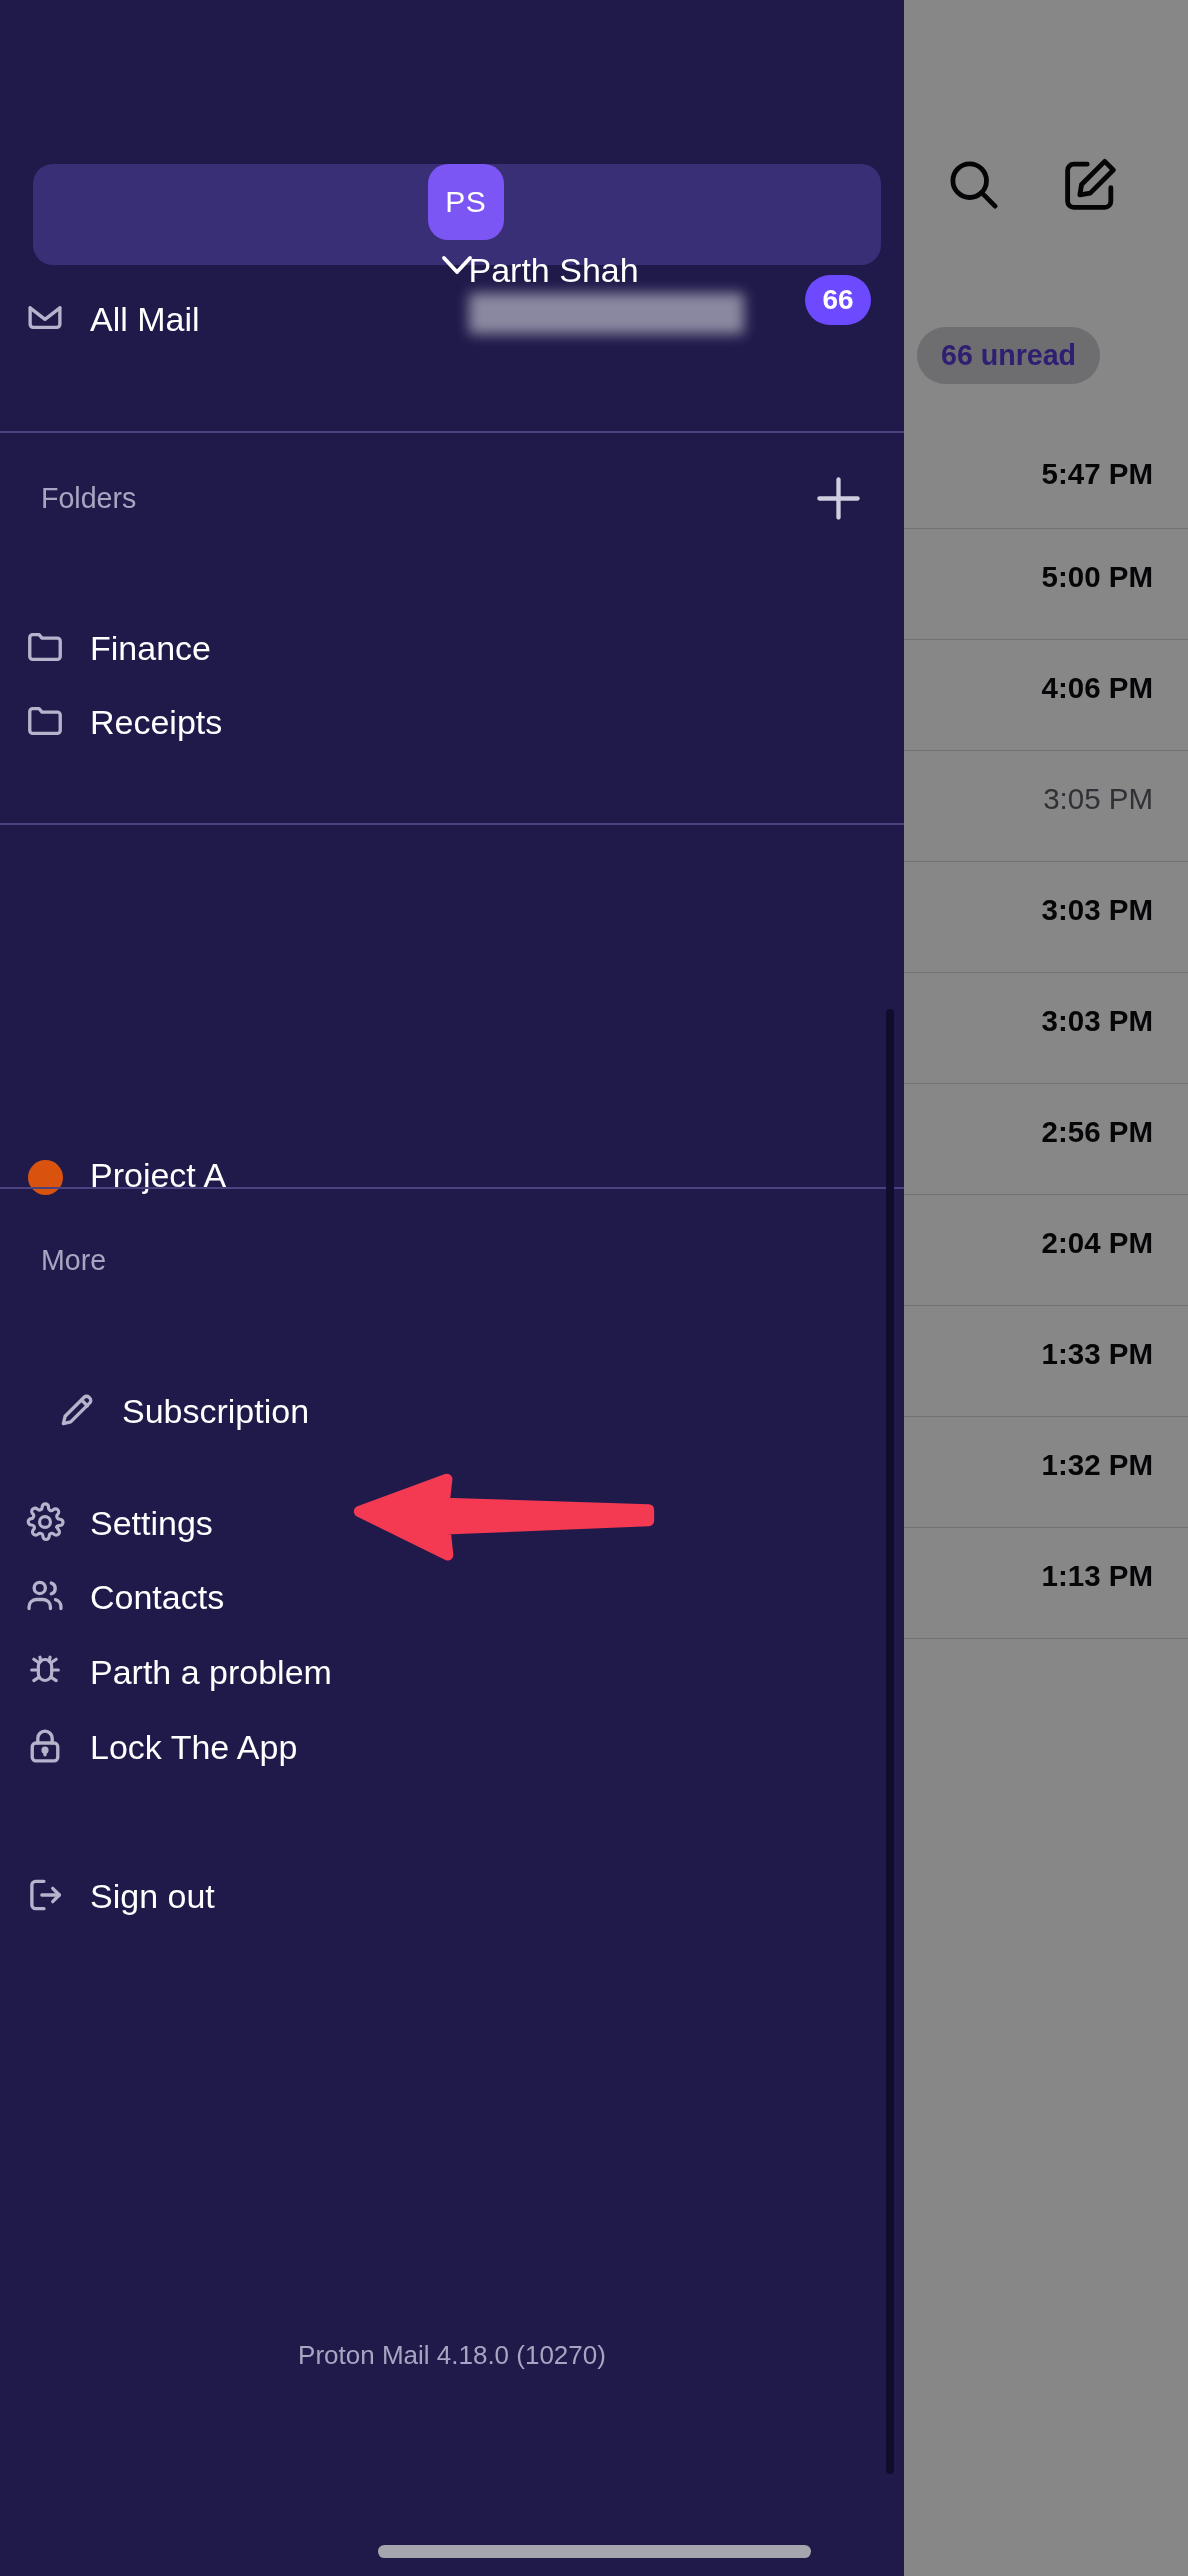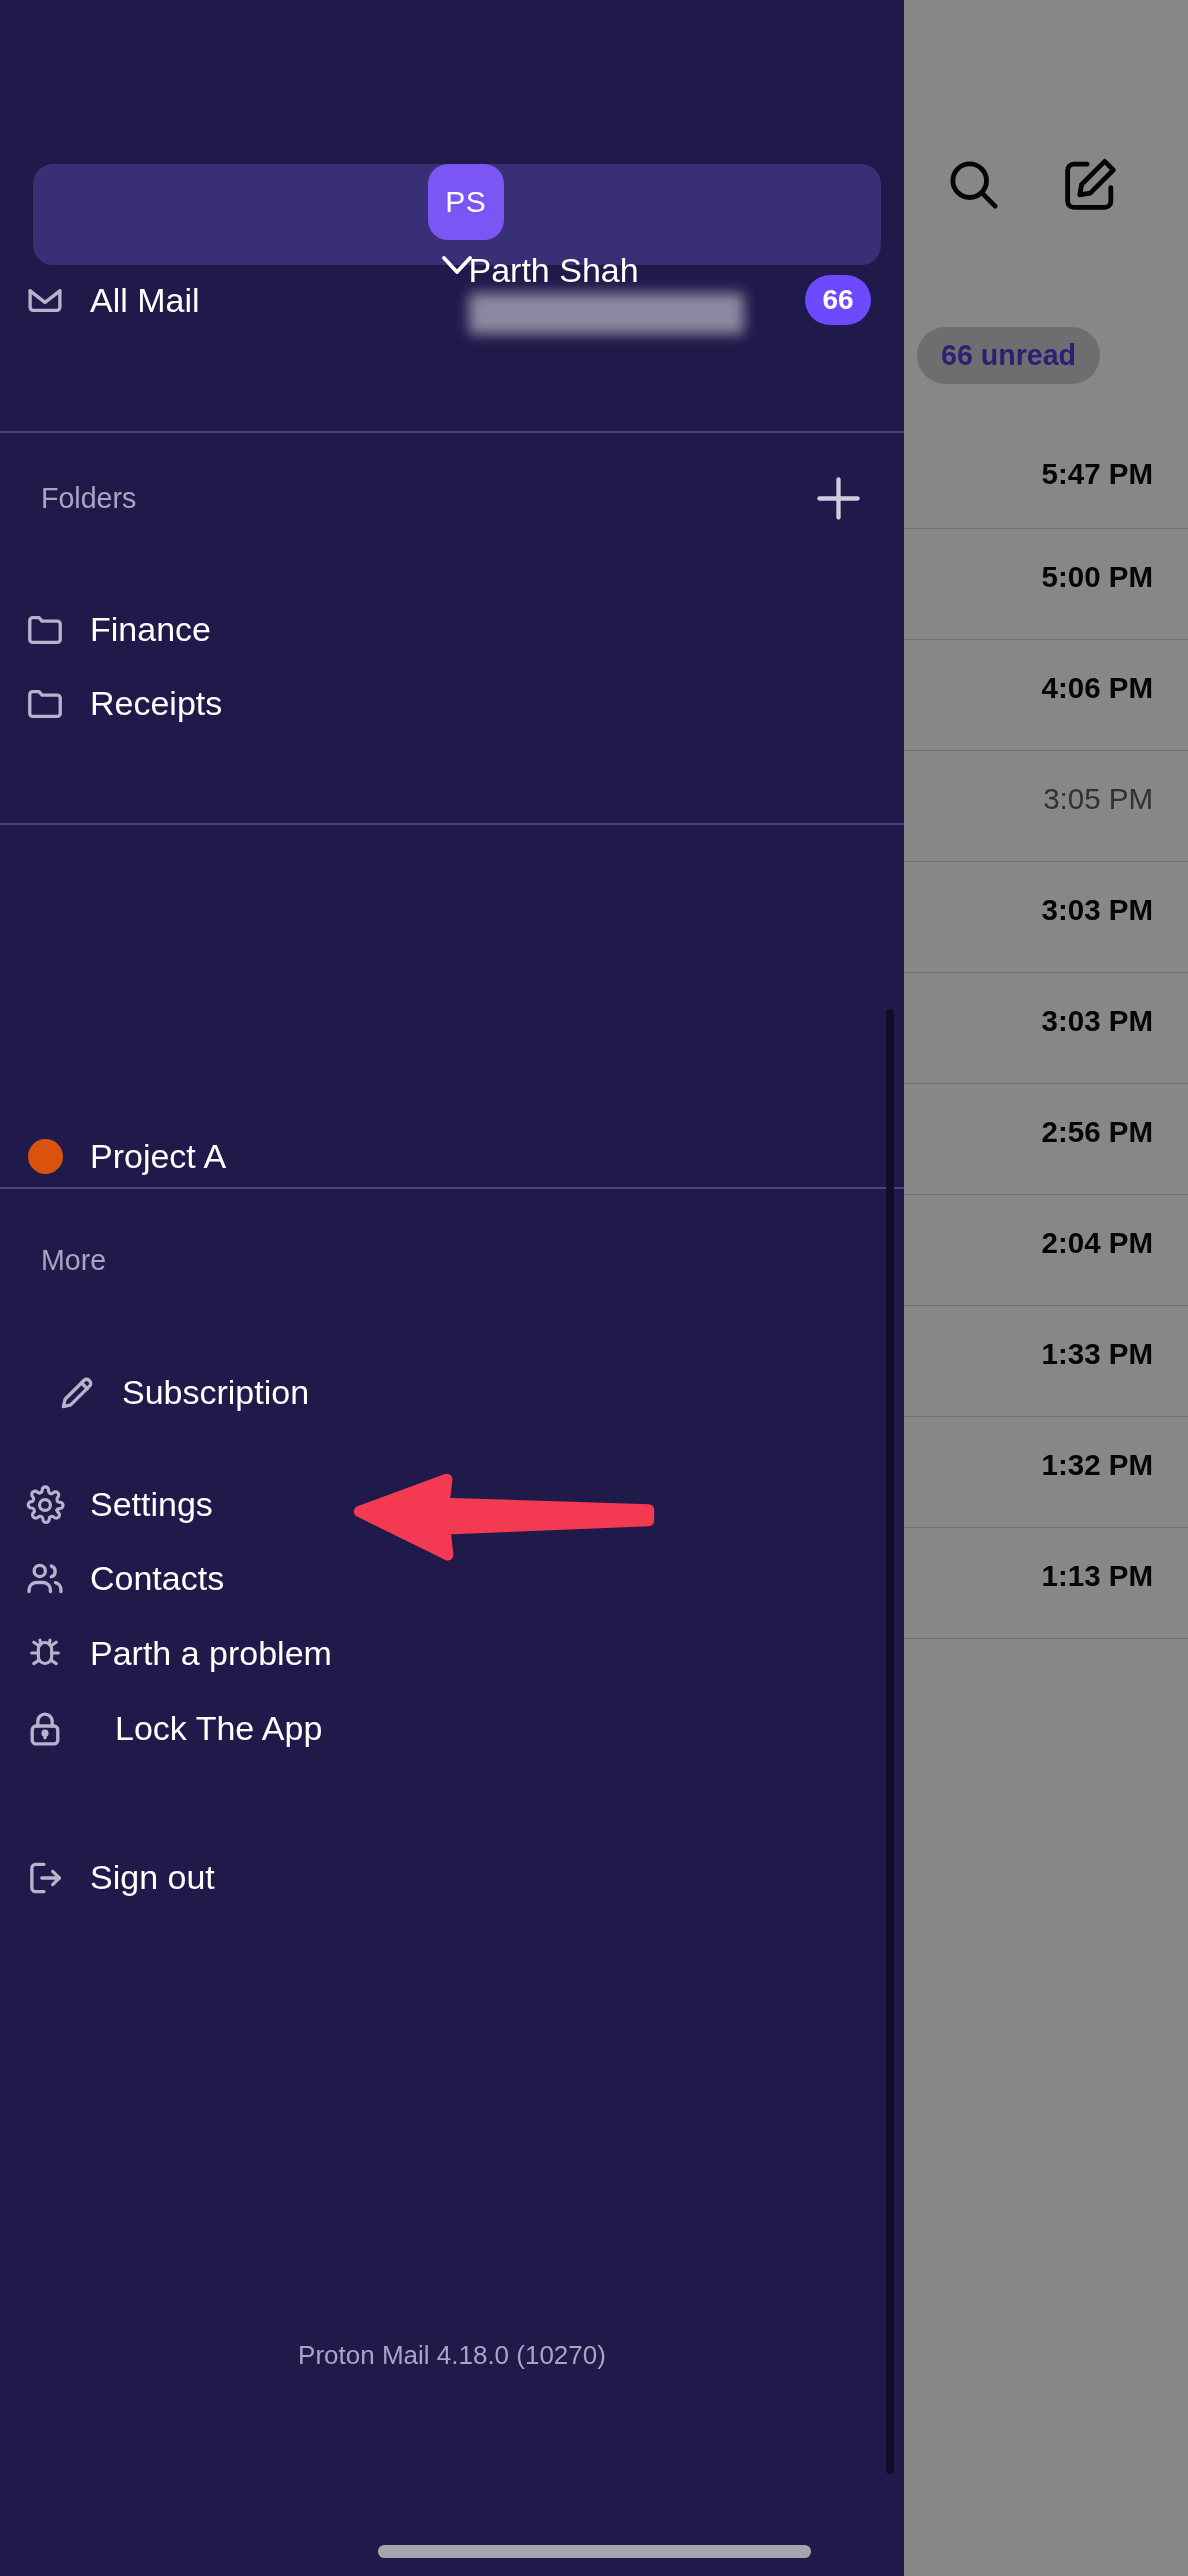--- a/index.html
+++ b/index.html
@@ -163,21 +163,21 @@
   
   .sec-divider {
     position: absolute;
     left: 0; width: 904px; height: 1.8px;
     background: #4b4280;
   }
 
   .nav-row {
     position: absolute;
     left: 0; width: 904px; height: 77px;
-    display: flex; align-items: center;
+    display: flex; align-items: flex-end;
   }
   .nav-icon {
     width: 90px; flex: 0 0 auto;
     display: flex; align-items: center; justify-content: center;
     color: #b6b4cc;
   }
   .nav-icon svg { width: 42px; height: 42px; display: block; }
   .nav-label {
     font-size: 34px;
     color: #ffffff;
@@ -432,21 +432,21 @@
             <line x1="15.4" y1="7.3" x2="18.4" y2="5.3"></line>
             <line x1="8.6" y1="15.5" x2="5.6" y2="17.5"></line>
             <line x1="15.4" y1="15.5" x2="18.4" y2="17.5"></line>
             <line x1="9.6" y1="6.6" x2="9.1" y2="4.1"></line>
             <line x1="14.4" y1="6.6" x2="14.9" y2="4.1"></line>
           </svg>
         </div>
         <div class="nav-label">Parth a problem</div>
       </div>
 
-      <div class="nav-row" style="top:1690px;gap:25px;">
+      <div class="nav-row" style="top:1690px;">
         <div class="nav-icon">
           <svg viewBox="0 0 24 24" fill="none" stroke="currentColor" stroke-width="1.9" stroke-linecap="round" stroke-linejoin="round">
             <rect x="4.7" y="10.3" width="14.6" height="10.2" rx="2.1"></rect>
             <path d="M7.9 10.3V7.6a4.1 4.1 0 0 1 8.2 0v2.7"></path>
             <circle cx="12" cy="14.4" r="1.1"></circle>
             <line x1="12" y1="15.2" x2="12" y2="17"></line>
           </svg>
         </div>
         <div class="nav-label">Lock The App</div>
       </div>

